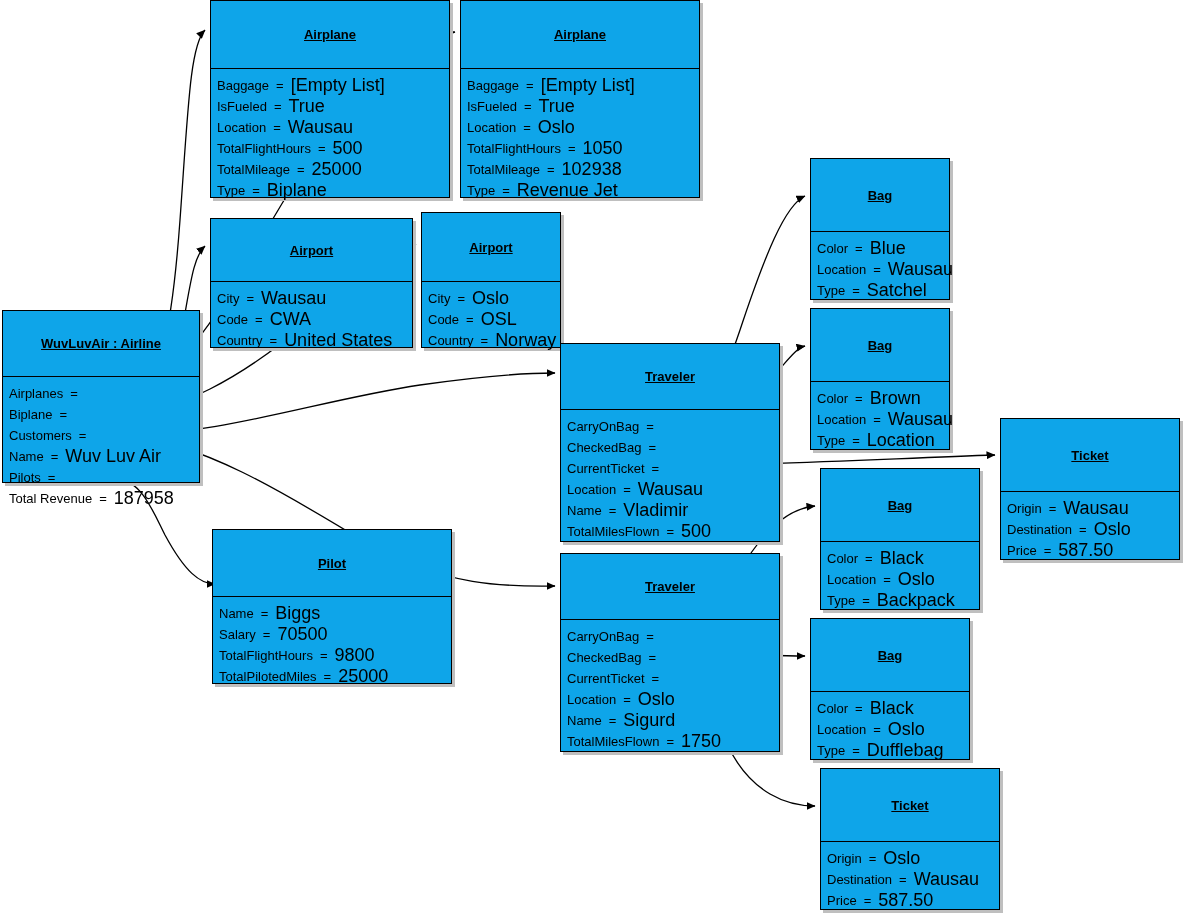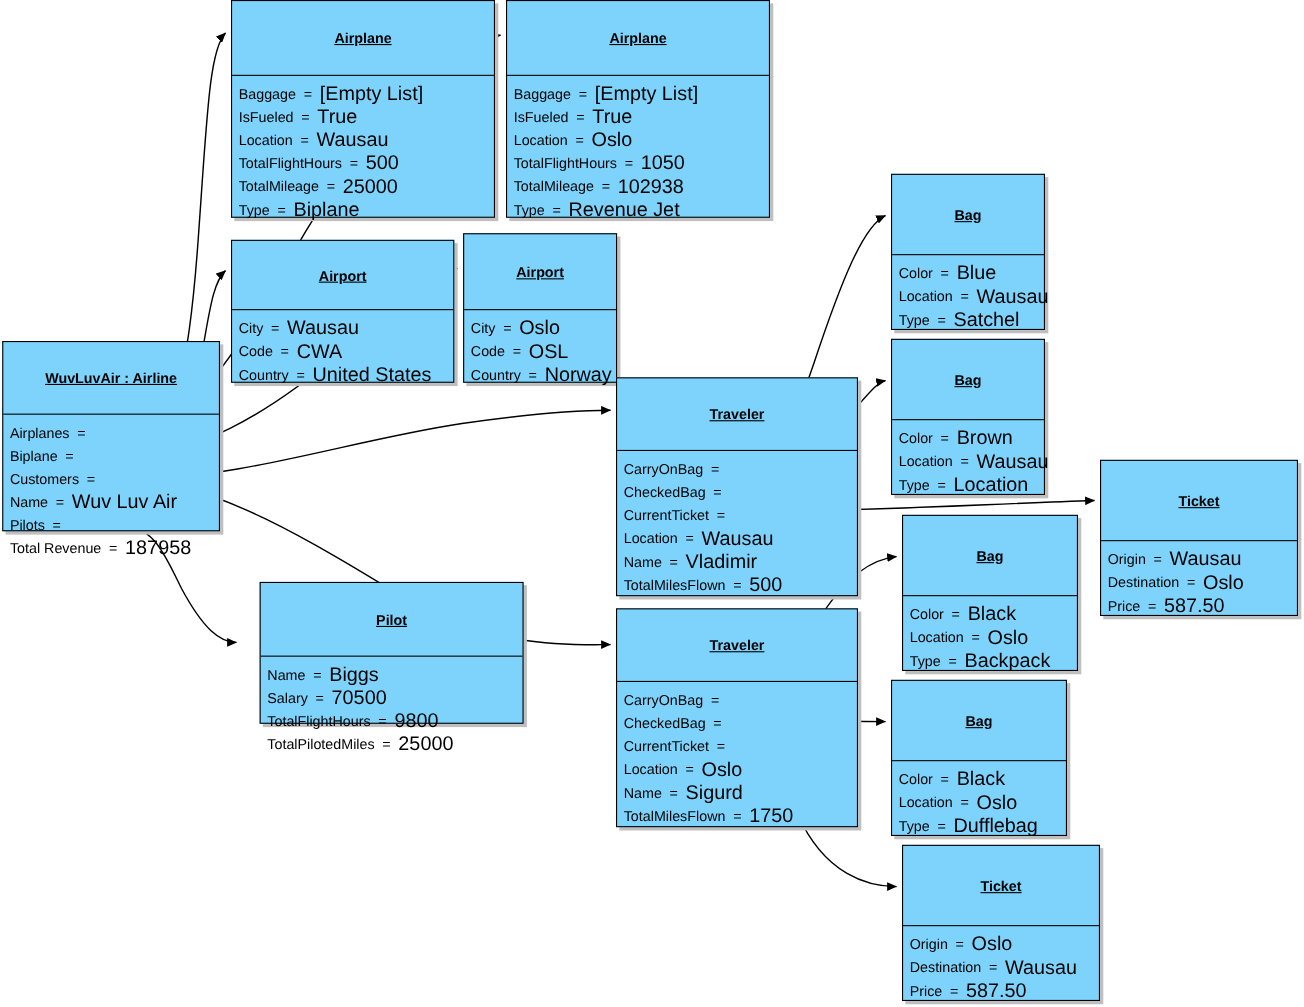--- a/index.html
+++ b/index.html
@@ -1,19 +1,19 @@
 <!DOCTYPE html>
 <html><head>
 <meta charset="utf-8">
 <style>
   html,body{margin:0;padding:0;background:#ffffff;}
   body{font-family:"Liberation Sans", sans-serif;}
   #canvas{position:relative;width:1185px;height:915px;background:#ffffff;overflow:hidden;}
   #edges{position:absolute;left:0;top:0;width:1185px;height:915px;pointer-events:none;}
-  .obj-box{position:absolute;background:#7dd3fc;border:1px solid #000000;box-shadow:3px 3px 0 0 #bfbfbf;box-sizing:border-box;}
+  .obj-box{position:absolute;background:#0ea5e9;border:1px solid #000000;box-shadow:3px 3px 0 0 #bfbfbf;box-sizing:border-box;}
   .obj-head{display:flex;align-items:center;justify-content:center;box-sizing:border-box;}
   .obj-title{font-size:13px;font-weight:bold;color:#000;text-decoration:underline;white-space:nowrap;letter-spacing:0px;}
   .obj-divider{height:1px;background:#000;width:100%;}
   .obj-attrs{box-sizing:border-box;padding:6px 12px 6px 6px;}
   .attr-row{display:flex;align-items:center;justify-content:flex-start;line-height:21px;height:21px;white-space:nowrap;}
   .attr-name{font-size:13px;color:#000;text-align:right;}
   .attr-eq{font-size:13px;color:#000;padding:0 7px;}
   .attr-val{font-size:18px;color:#000;text-align:left;min-width:1px;}
 </style>
 </head>
@@ -196,21 +196,21 @@
             <span class="attr-eq">=</span>
             <span class="attr-val">OSL</span>
           </div>
           <div class="attr-row">
             <span class="attr-name">Country</span>
             <span class="attr-eq">=</span>
             <span class="attr-val">Norway</span>
           </div>
         </div>
       </div>
-      <div class="obj-box" style="left: 236px; top: 529px; width: 240px; height: 129px;">
+      <div class="obj-box" style="left: 212px; top: 529px; width: 240px; height: 155px;">
         <div class="obj-head" style="height: 66px;">
           <div class="obj-title">Pilot</div>
         </div>
         <div class="obj-divider"></div>
         <div class="obj-attrs">
           <div class="attr-row">
             <span class="attr-name">Name</span>
             <span class="attr-eq">=</span>
             <span class="attr-val">Biggs</span>
           </div>

